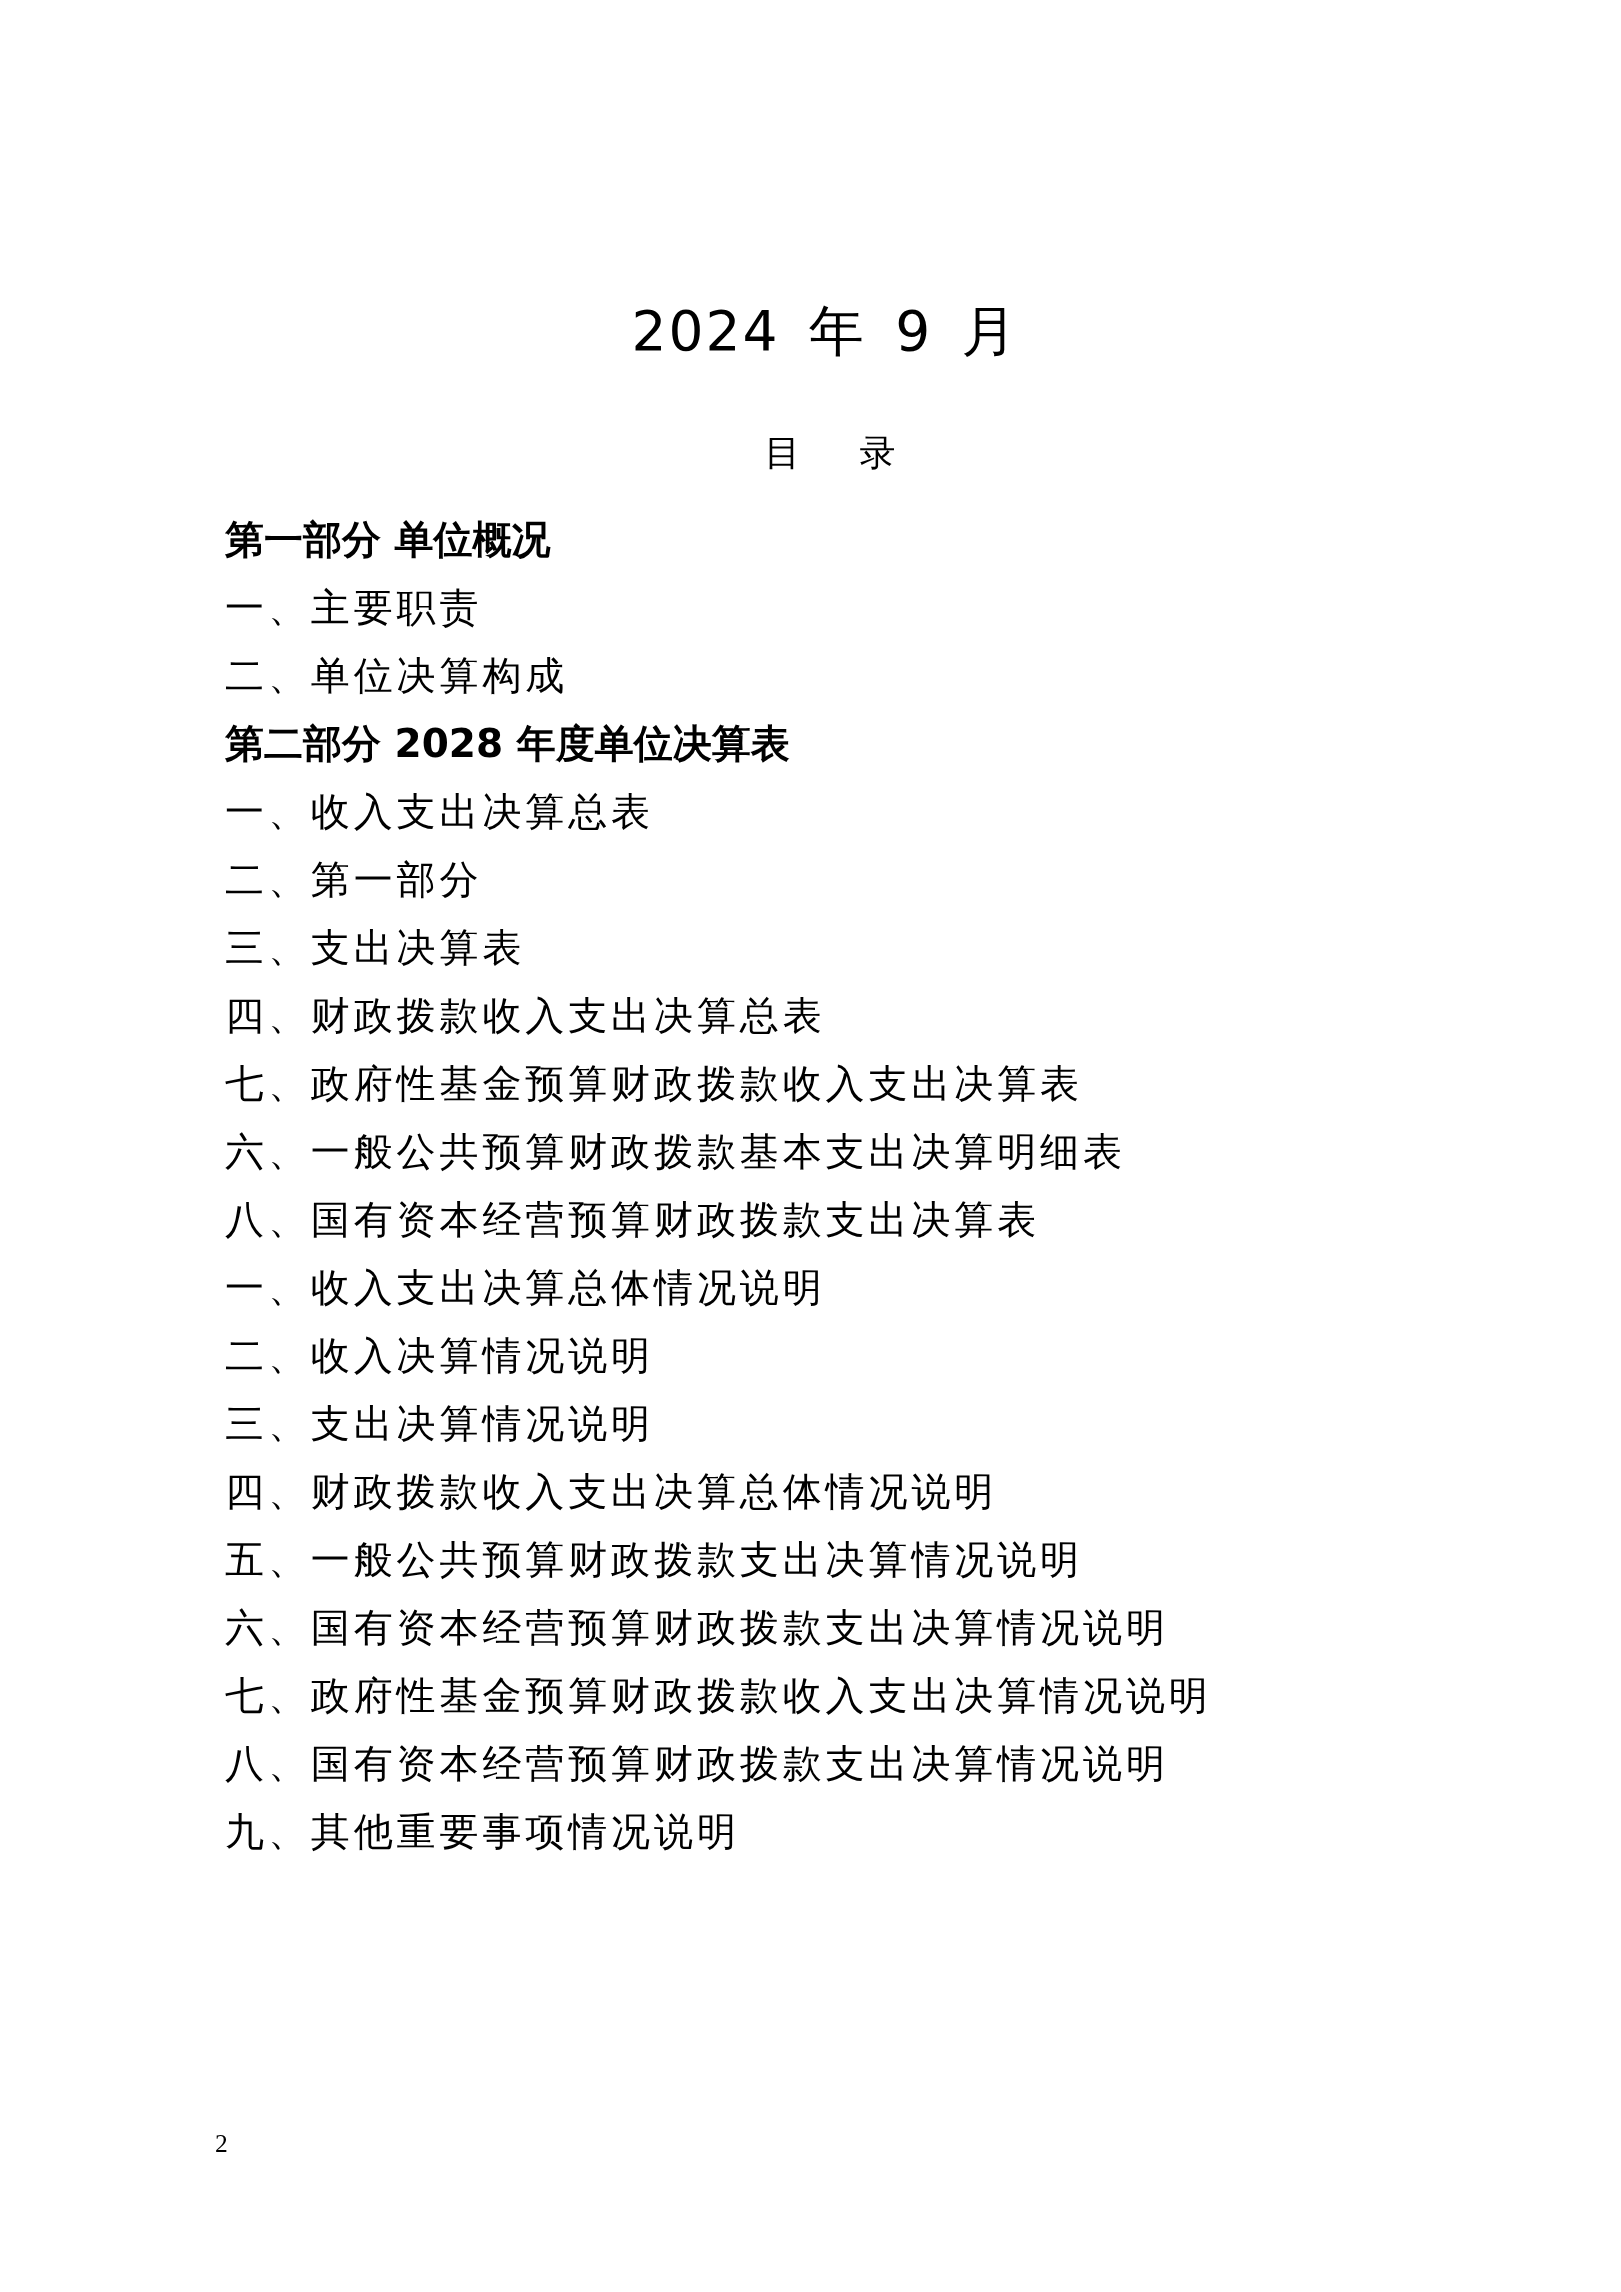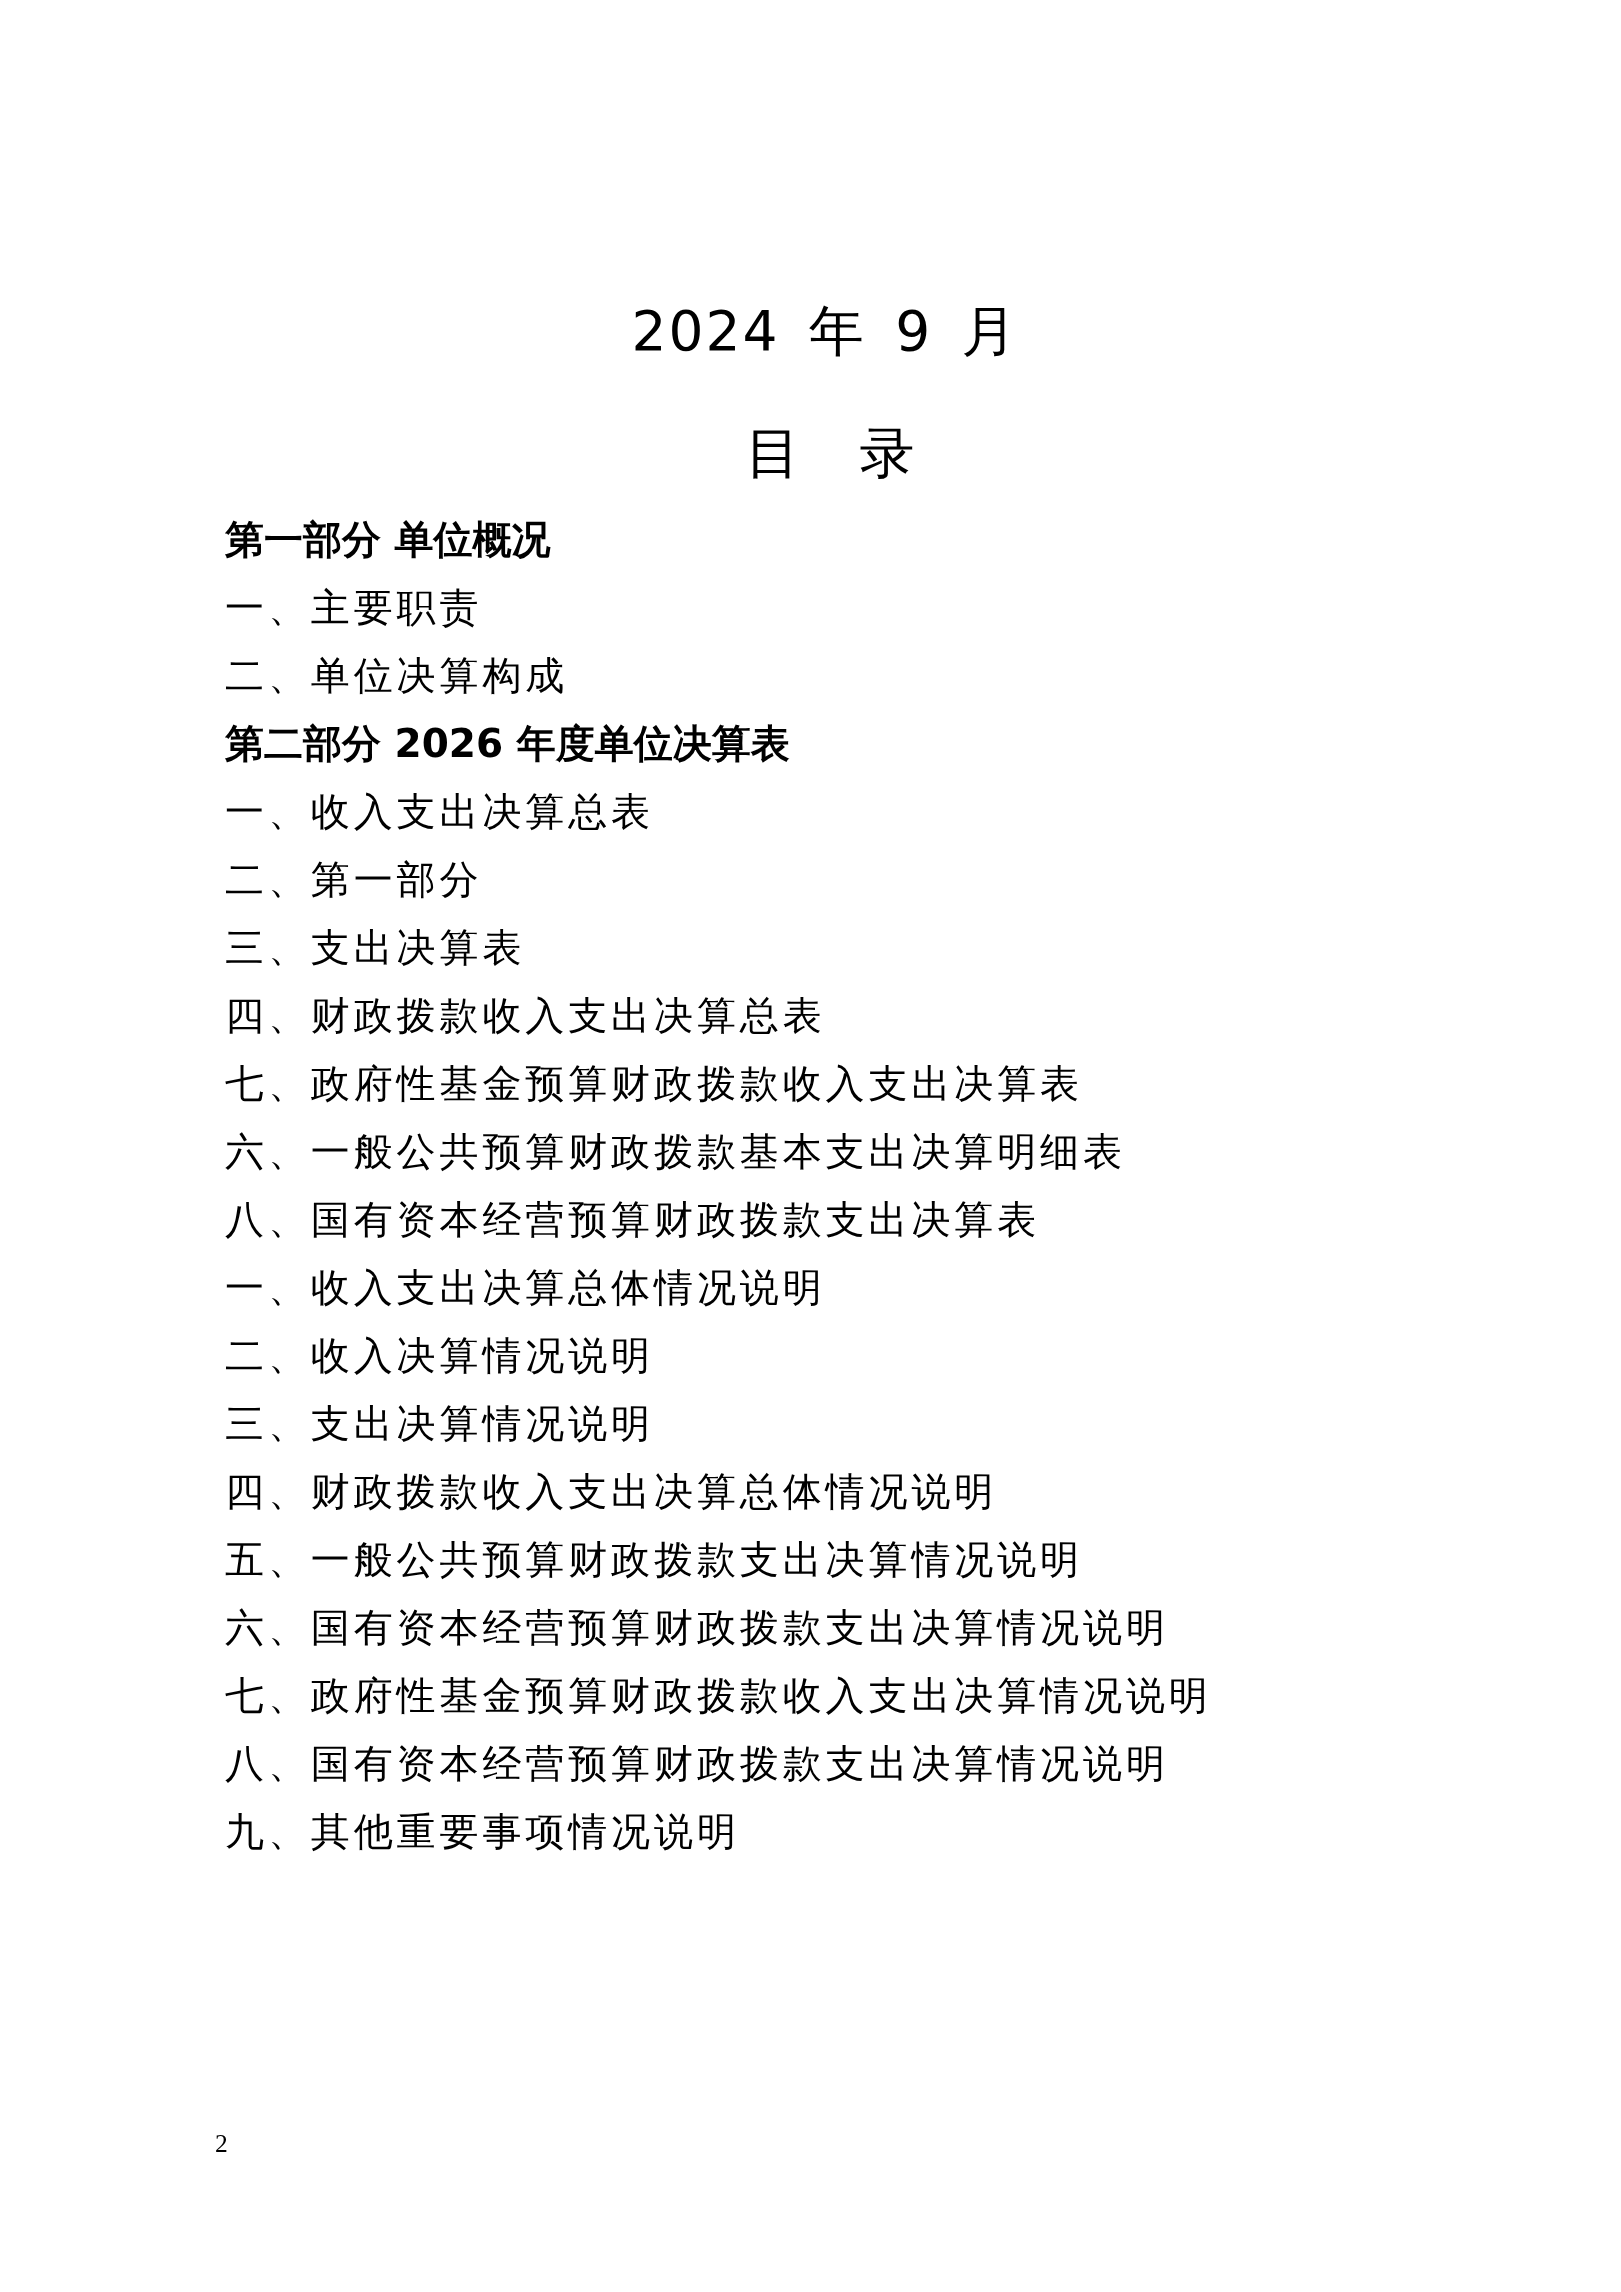--- a/index.html
+++ b/index.html
@@ -36,21 +36,21 @@
       box-sizing: border-box;
       word-spacing: 9.8px;
     }
     .toc-title {
       position: absolute;
       left: 0;
       width: 1621px;
       top: 416px;
       text-align: center;
       font-family: "DejaVu Sans", "Liberation Sans", sans-serif;
-      font-size: 55px;
+      font-size: 36px;
       line-height: 74px;
       letter-spacing: 59px;
       padding-left: 98px;
       box-sizing: border-box;
     }
     .toc-list {
       position: absolute;
       left: 221px;
       top: 502px;
       width: 1274px;
@@ -85,21 +85,21 @@
 <body>
 
 <div class="page">
   <div class="date-line">2024 年 9 月</div>
   <div class="toc-title">目录</div>
 
   <ul class="toc-list">
     <li class="toc-item part">第一部分  单位概况</li>
     <li class="toc-item">一、主要职责</li>
     <li class="toc-item">二、单位决算构成</li>
-    <li class="toc-item part">第二部分  2026 年度单位决算表</li>
+    <li class="toc-item part">第二部分  2028 年度单位决算表</li>
     <li class="toc-item">一、收入支出决算总表</li>
     <li class="toc-item">二、第一部分</li>
     <li class="toc-item">三、支出决算表</li>
     <li class="toc-item">四、财政拨款收入支出决算总表</li>
     <li class="toc-item">七、政府性基金预算财政拨款收入支出决算表</li>
     <li class="toc-item">六、一般公共预算财政拨款基本支出决算明细表</li>
     <li class="toc-item">八、国有资本经营预算财政拨款支出决算表</li>
     <li class="toc-item">一、收入支出决算总体情况说明</li>
     <li class="toc-item">二、收入决算情况说明</li>
     <li class="toc-item">三、支出决算情况说明</li>

